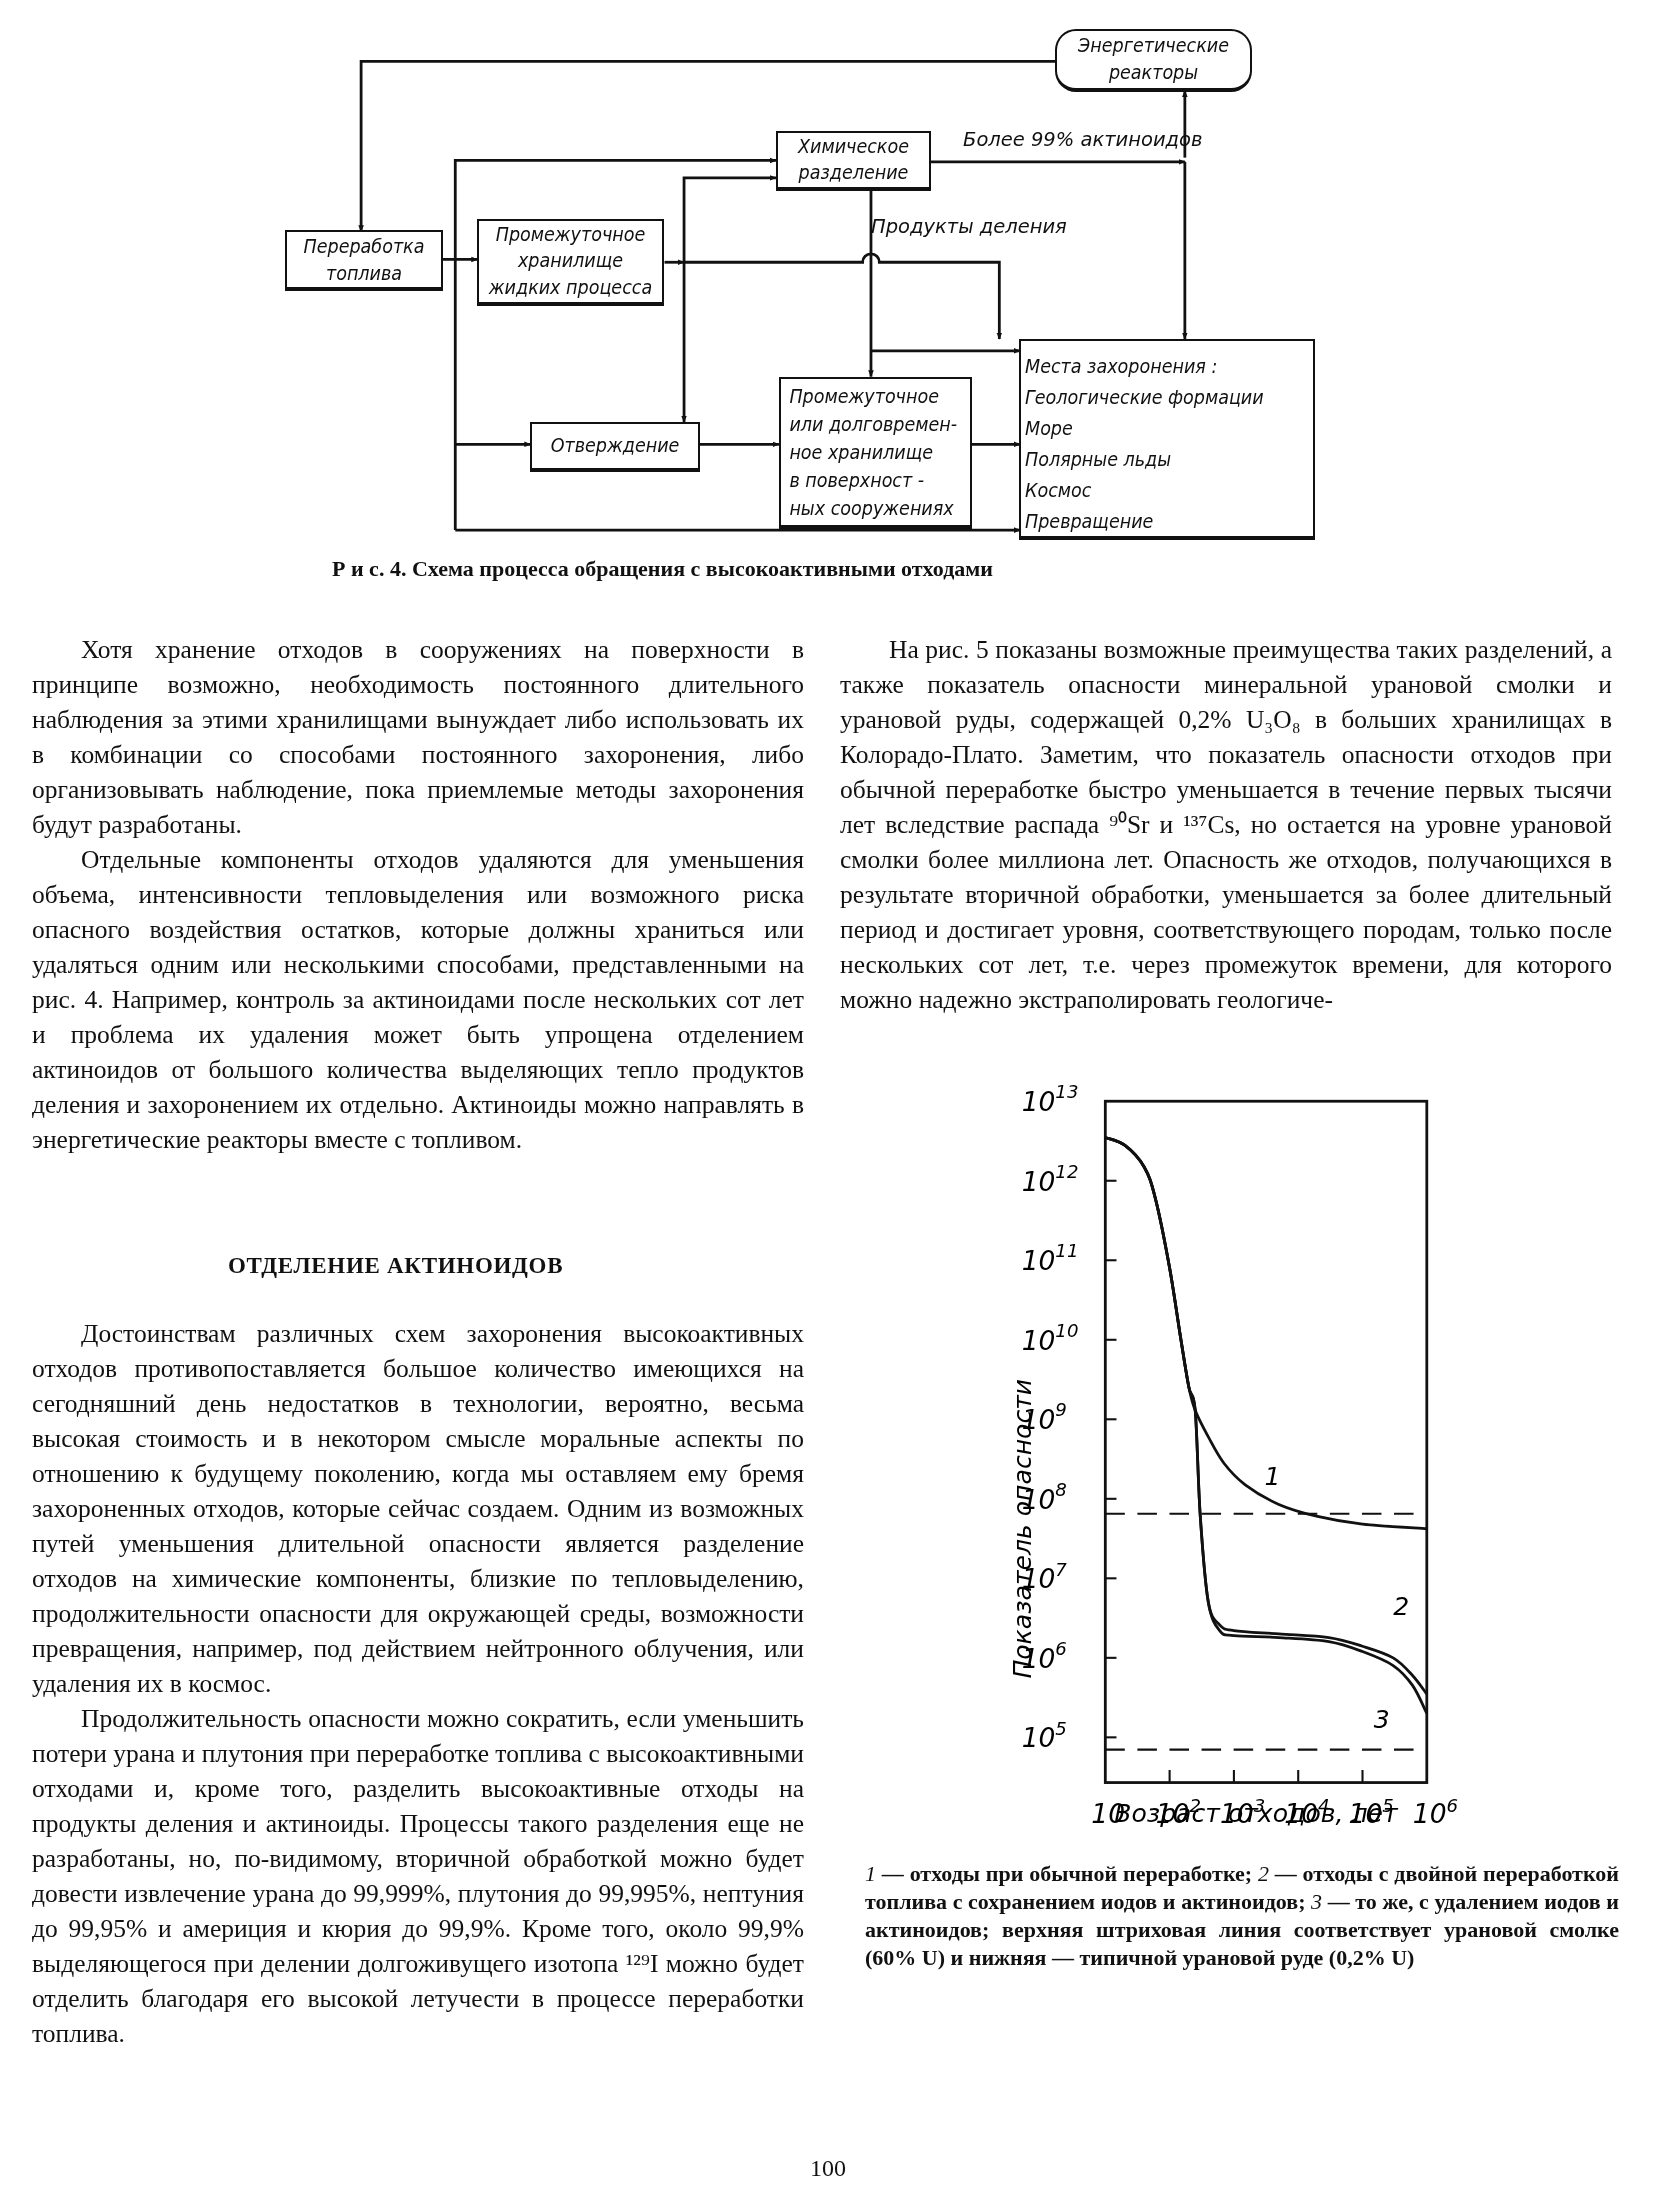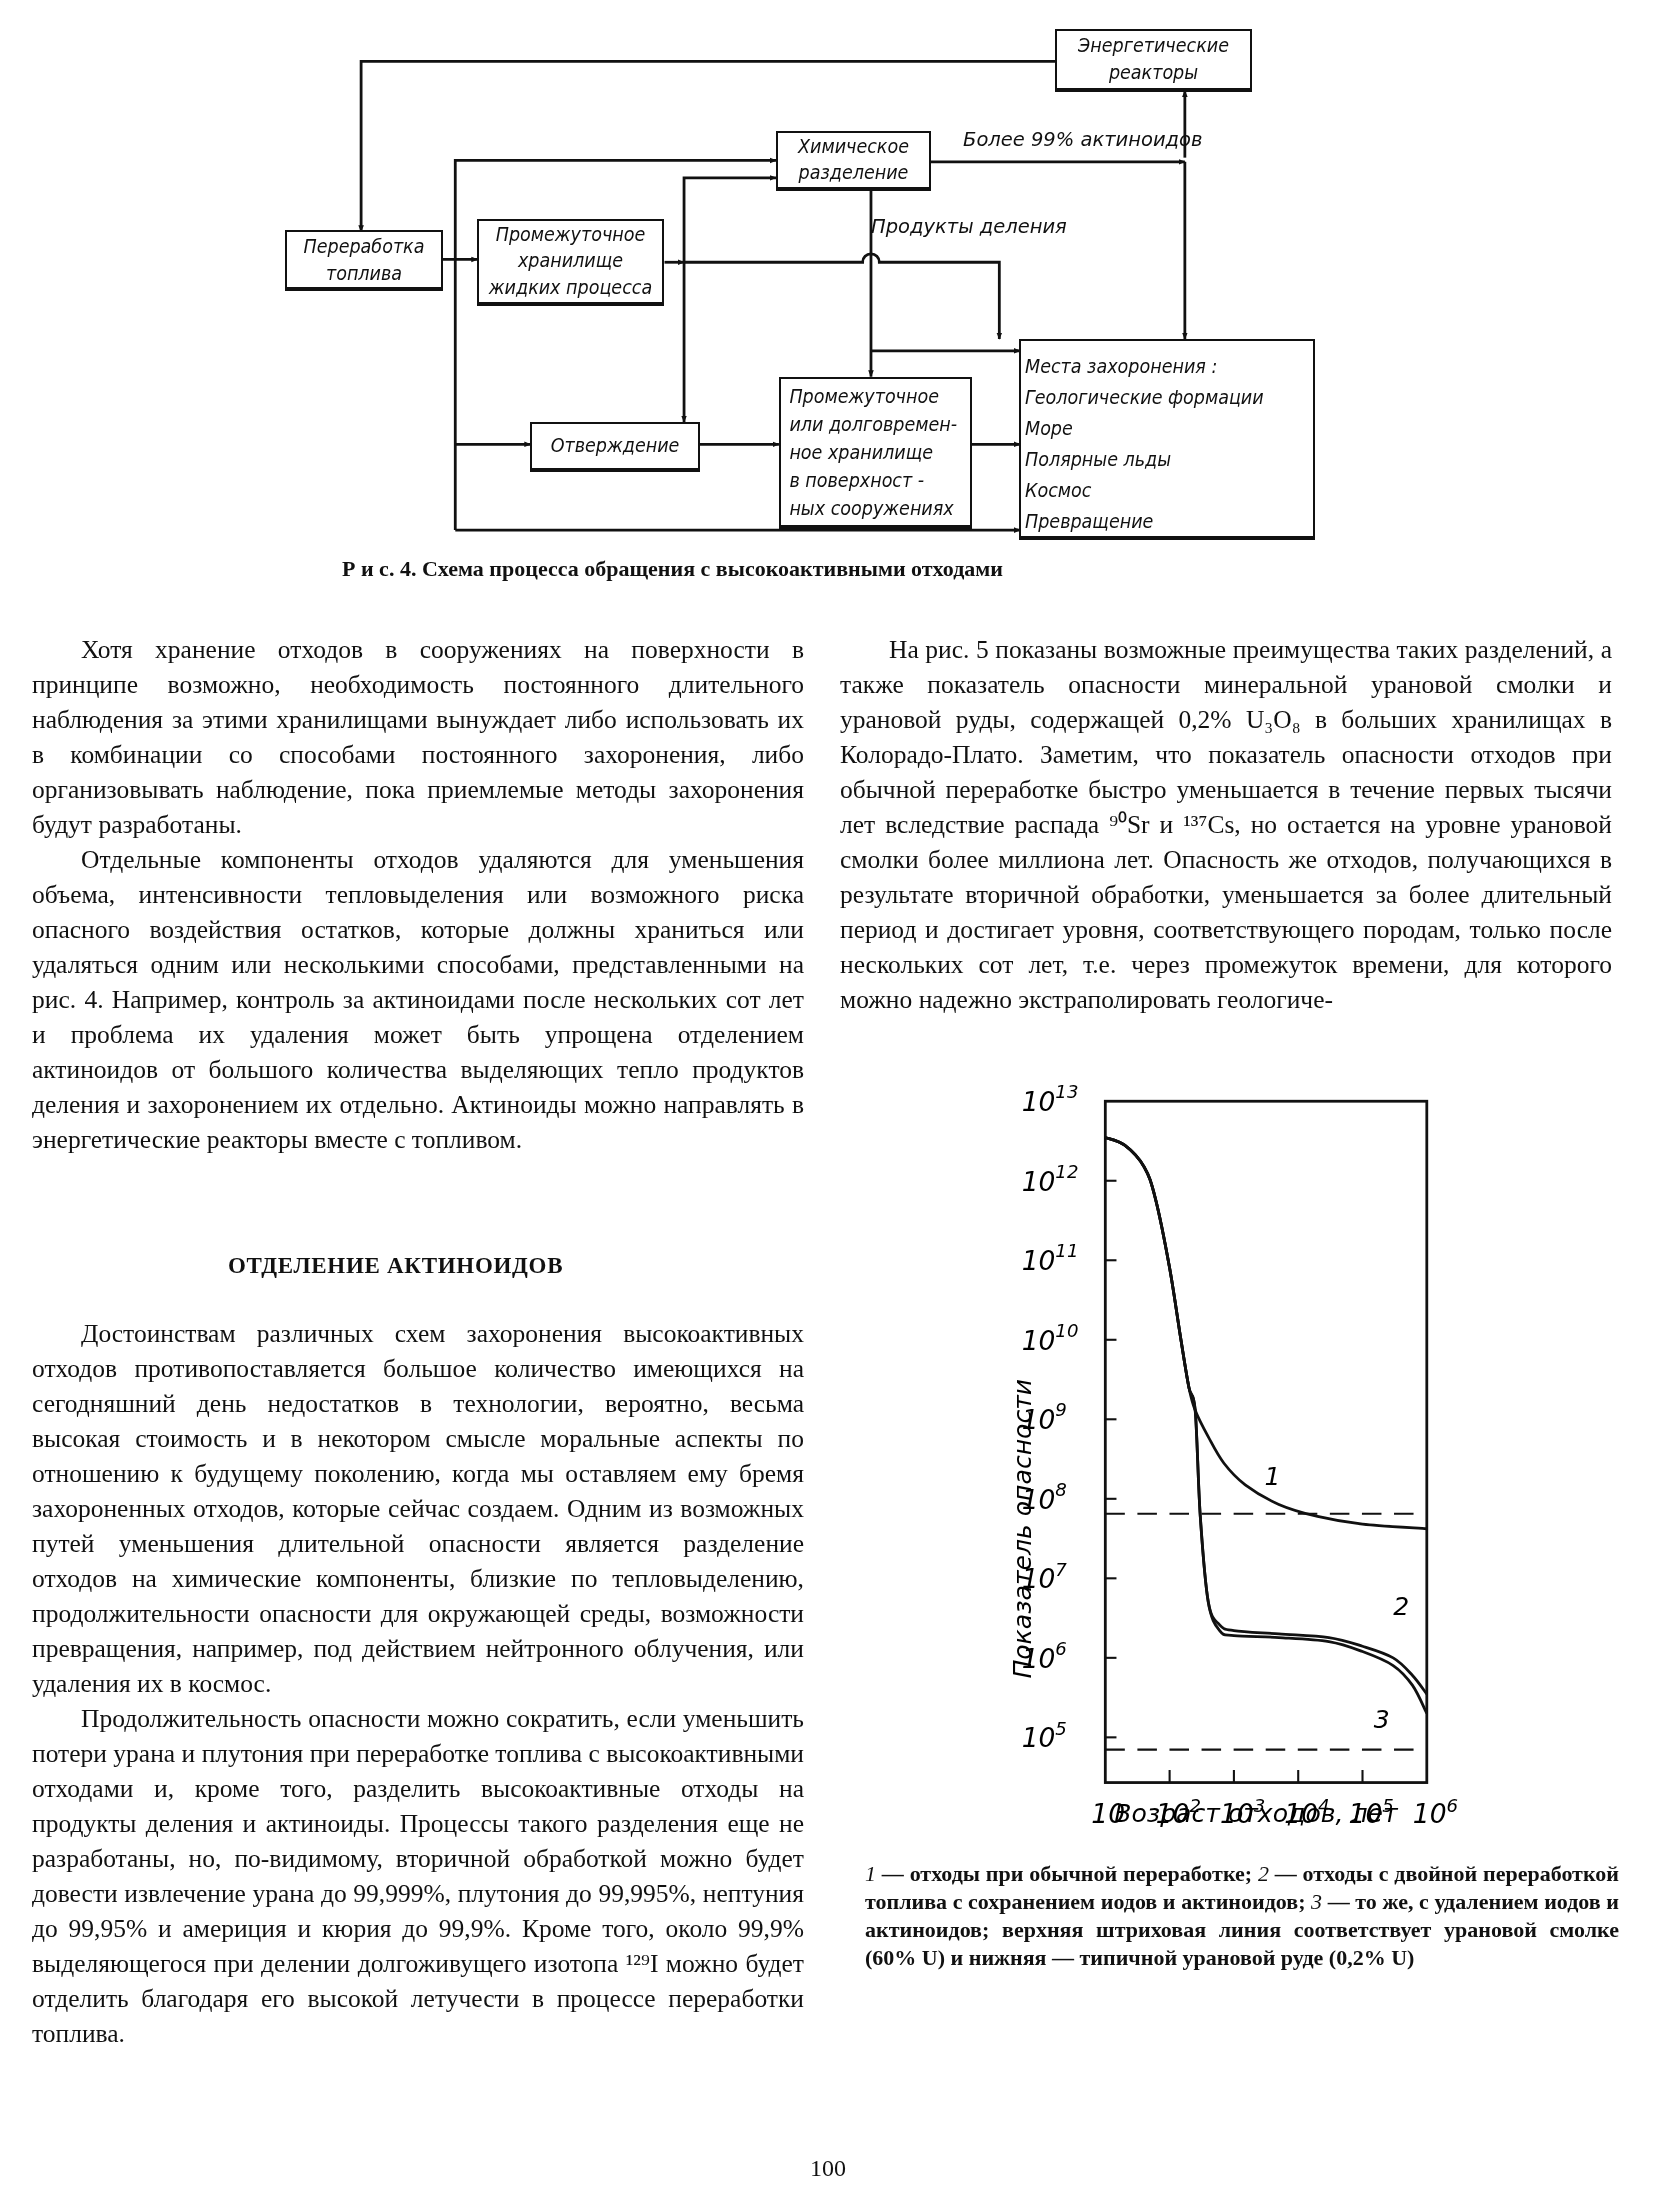--- a/index.html
+++ b/index.html
@@ -1,21 +1,21 @@
 <!DOCTYPE html>
 <html style="font-size:11px"><head>
 <meta charset="utf-8">
 <style>
   html,body{margin:0;padding:0;background:#fff;}
   body{width:1675px;height:2205px;position:relative;overflow:hidden;color:#111;font-family:"Liberation Serif","DejaVu Serif",serif;}
   .abs{position:absolute;}
   .box{position:absolute;border:2.1px solid #111;border-bottom-width:4.2px;border-right-width:2.8px;background:#fff;box-sizing:border-box;display:flex;flex-direction:column;justify-content:center;align-items:center;text-align:center;font-family:"DejaVu Sans Condensed","DejaVu Sans",sans-serif;font-style:italic;font-size:19.5px;line-height:26.5px;transform-origin:left top;}
   .box.left{align-items:flex-start;text-align:left;padding-left:4px;justify-content:flex-start;padding-top:9.8px;line-height:31px;}
   .dlabel{position:absolute;font-family:"DejaVu Sans","Liberation Sans",sans-serif;font-style:italic;font-size:19.5px;white-space:nowrap;}
-  .caption{position:absolute;font-family:"Liberation Serif",serif;font-weight:bold;font-size:22px;white-space:nowrap;margin-left:10px;}
+  .caption{position:absolute;font-family:"Liberation Serif",serif;font-weight:bold;font-size:22px;white-space:nowrap;}
   .col{position:absolute;font-family:"Liberation Serif",serif;font-size:25.5px;line-height:35px;text-align:justify;}
   .col p{margin:0;text-indent:49px;}
   .heading{position:absolute;font-family:"Liberation Serif",serif;font-weight:bold;font-size:23px;letter-spacing:0.7px;}
   .figcap{position:absolute;left:865px;width:754px;font-family:"Liberation Serif",serif;font-size:22px;line-height:28px;text-align:justify;}
   .figcap .t{font-weight:bold;}
   .figcap .leg{margin-top:11px;font-weight:bold;}
   .figcap i{font-weight:normal;}
   .pagenum{position:absolute;left:810px;top:2155px;font-size:24px;font-family:"Liberation Serif",serif;}
   svg text{font-family:"DejaVu Sans",sans-serif;font-style:italic;}
 </style>
@@ -51,21 +51,21 @@
       <line x1="1698" y1="232" x2="1698" y2="486" marker-end="url(#arr)"></line>
 
       <line x1="1248" y1="272" x2="1248" y2="540" marker-end="url(#arr)"></line>
       <line x1="1248" y1="503" x2="1462" y2="503" marker-end="url(#arr)"></line>
 
       <line x1="1002" y1="637" x2="1116" y2="637" marker-end="url(#arr)"></line>
       <line x1="1392" y1="637" x2="1462" y2="637" marker-end="url(#arr)"></line>
     </g>
   </svg>
 
-  <div class="box" style="left:1055px;top:29px;width:197px;height:63px;">
+  <div class="box" style="left:1055px;top:29px;width:197px;height:63px;border-radius:21px;">
     <span>Энергетические</span>
     <span>реакторы</span>
   </div>
   <div class="box" style="left:776px;top:131px;width:155px;height:60px;">
     <span>Химическое</span>
     <span>разделение</span>
   </div>
   <div class="box" style="left:285px;top:230px;width:158px;height:61px;justify-content:flex-end;">
     <span>Переработка</span>
     <span>топлива</span>

